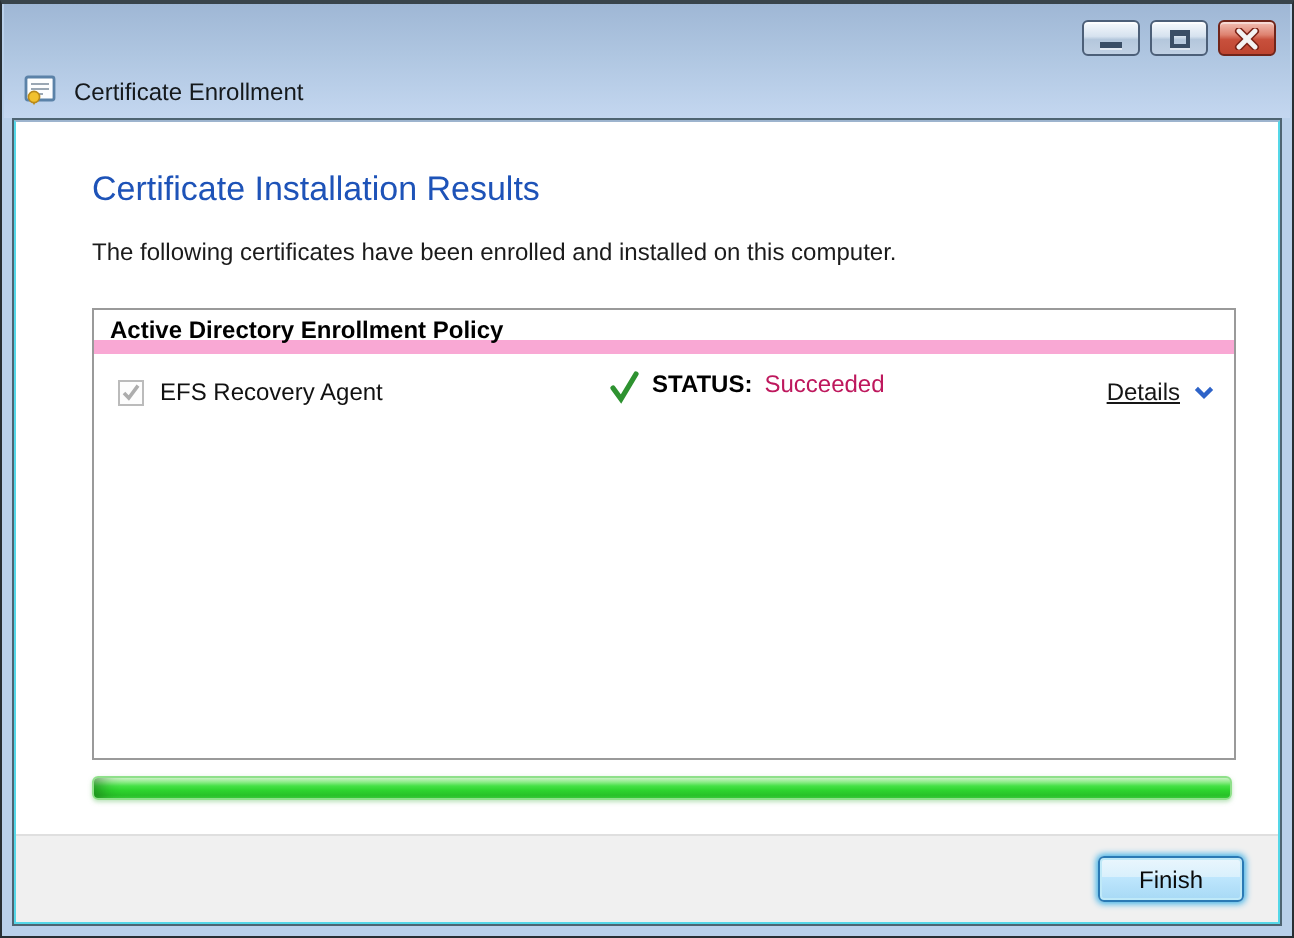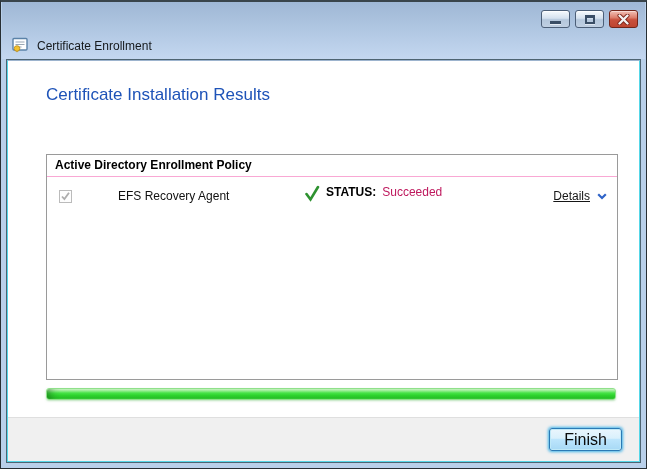--- a/index.html
+++ b/index.html
@@ -69,36 +69,36 @@
   .listbox {
     position: absolute; left: 38px; top: 93px;
     width: 572px; height: 226px;
     border: 1px solid #9A9A9A;
     background: #ffffff;
   }
   .listbox-header {
     height: 22px; line-height: 21px;
     padding-left: 8px;
     font-size: 12px; font-weight: bold; color: #000;
-    border-bottom: 1px solid #f9a8d4;
+    border-bottom: 7px solid #f9a8d4;
   }
   .cert-row {
     position: relative;
     margin-top: 8px; height: 22px;
     display: flex; align-items: center;
     padding: 0 10px;
   }
   .checkbox {
     width: 13px; height: 13px;
     border: 1px solid #BBBBBB;
     background: #FDFDFD;
     margin: 0 8px 0 2px;
     display: flex; align-items: center; justify-content: center;
   }
-  .cert-name { font-size: 12px; color: #111; margin-left: 38px; }
+  .cert-name { font-size: 12px; color: #111; }
   .status-group {
     position: absolute; left: 258px; top: 0;
     height: 22px; display: flex; align-items: flex-start; gap: 6px;
   }
   .status-label { font-size: 12px; font-weight: bold; color: #000; }
   .status-value { font-size: 12px; color: #be185d; }
   .details-group {
     position: absolute; right: 10px; top: 0;
     height: 22px; display: flex; align-items: center; gap: 7px;
     cursor: pointer;
@@ -116,21 +116,21 @@
   
   .footer {
     position: absolute; left: 0; right: 0; bottom: 0; height: 44px;
     background: #F0F0F0;
     border-top: 1px solid #DFDFDF;
   }
   .finish-btn {
     position: absolute; right: 17px; top: 10px;
     width: 73px; height: 23px;
     font-family: "Liberation Sans", sans-serif;
-    font-size: 16px; color: #0B0B0B;
+    font-size: 12px; color: #0B0B0B;
     border: 1px solid #2A7AB5;
     border-radius: 3px;
     background: linear-gradient(180deg, #EAF6FD 0%, #D9F0FC 45%, #BEE6FD 46%, #A7D9F5 100%);
     box-shadow: 0 0 3px 1px #41B3E8, inset 0 0 0 1px #BFE9F8;
     cursor: default;
   }
 </style>
 </head>
 <body>
 
@@ -164,20 +164,21 @@
         <circle cx="5" cy="11.5" r="2.8" fill="#F2C12E" stroke="#B98A1B" stroke-width="0.8"></circle>
       </svg>
       <span class="app-title">Certificate Enrollment</span>
     </div>
   </div>
 
   <div class="frame-inner">
     <div class="client">
 
       <h1 class="wizard-title">Certificate Installation Results</h1>
+      <p class="wizard-desc">The following certificates have been enrolled and installed on this computer.</p>
 
       <div class="listbox">
         <div class="listbox-header">Active Directory Enrollment Policy</div>
 
         <div class="cert-row">
           <span class="checkbox">
             <svg width="11" height="11" viewBox="0 0 11 11">
               <polyline points="2,5.5 4.4,8 9,1.8" fill="none" stroke="#ADADAD" stroke-width="1.8"></polyline>
             </svg>
           </span>

